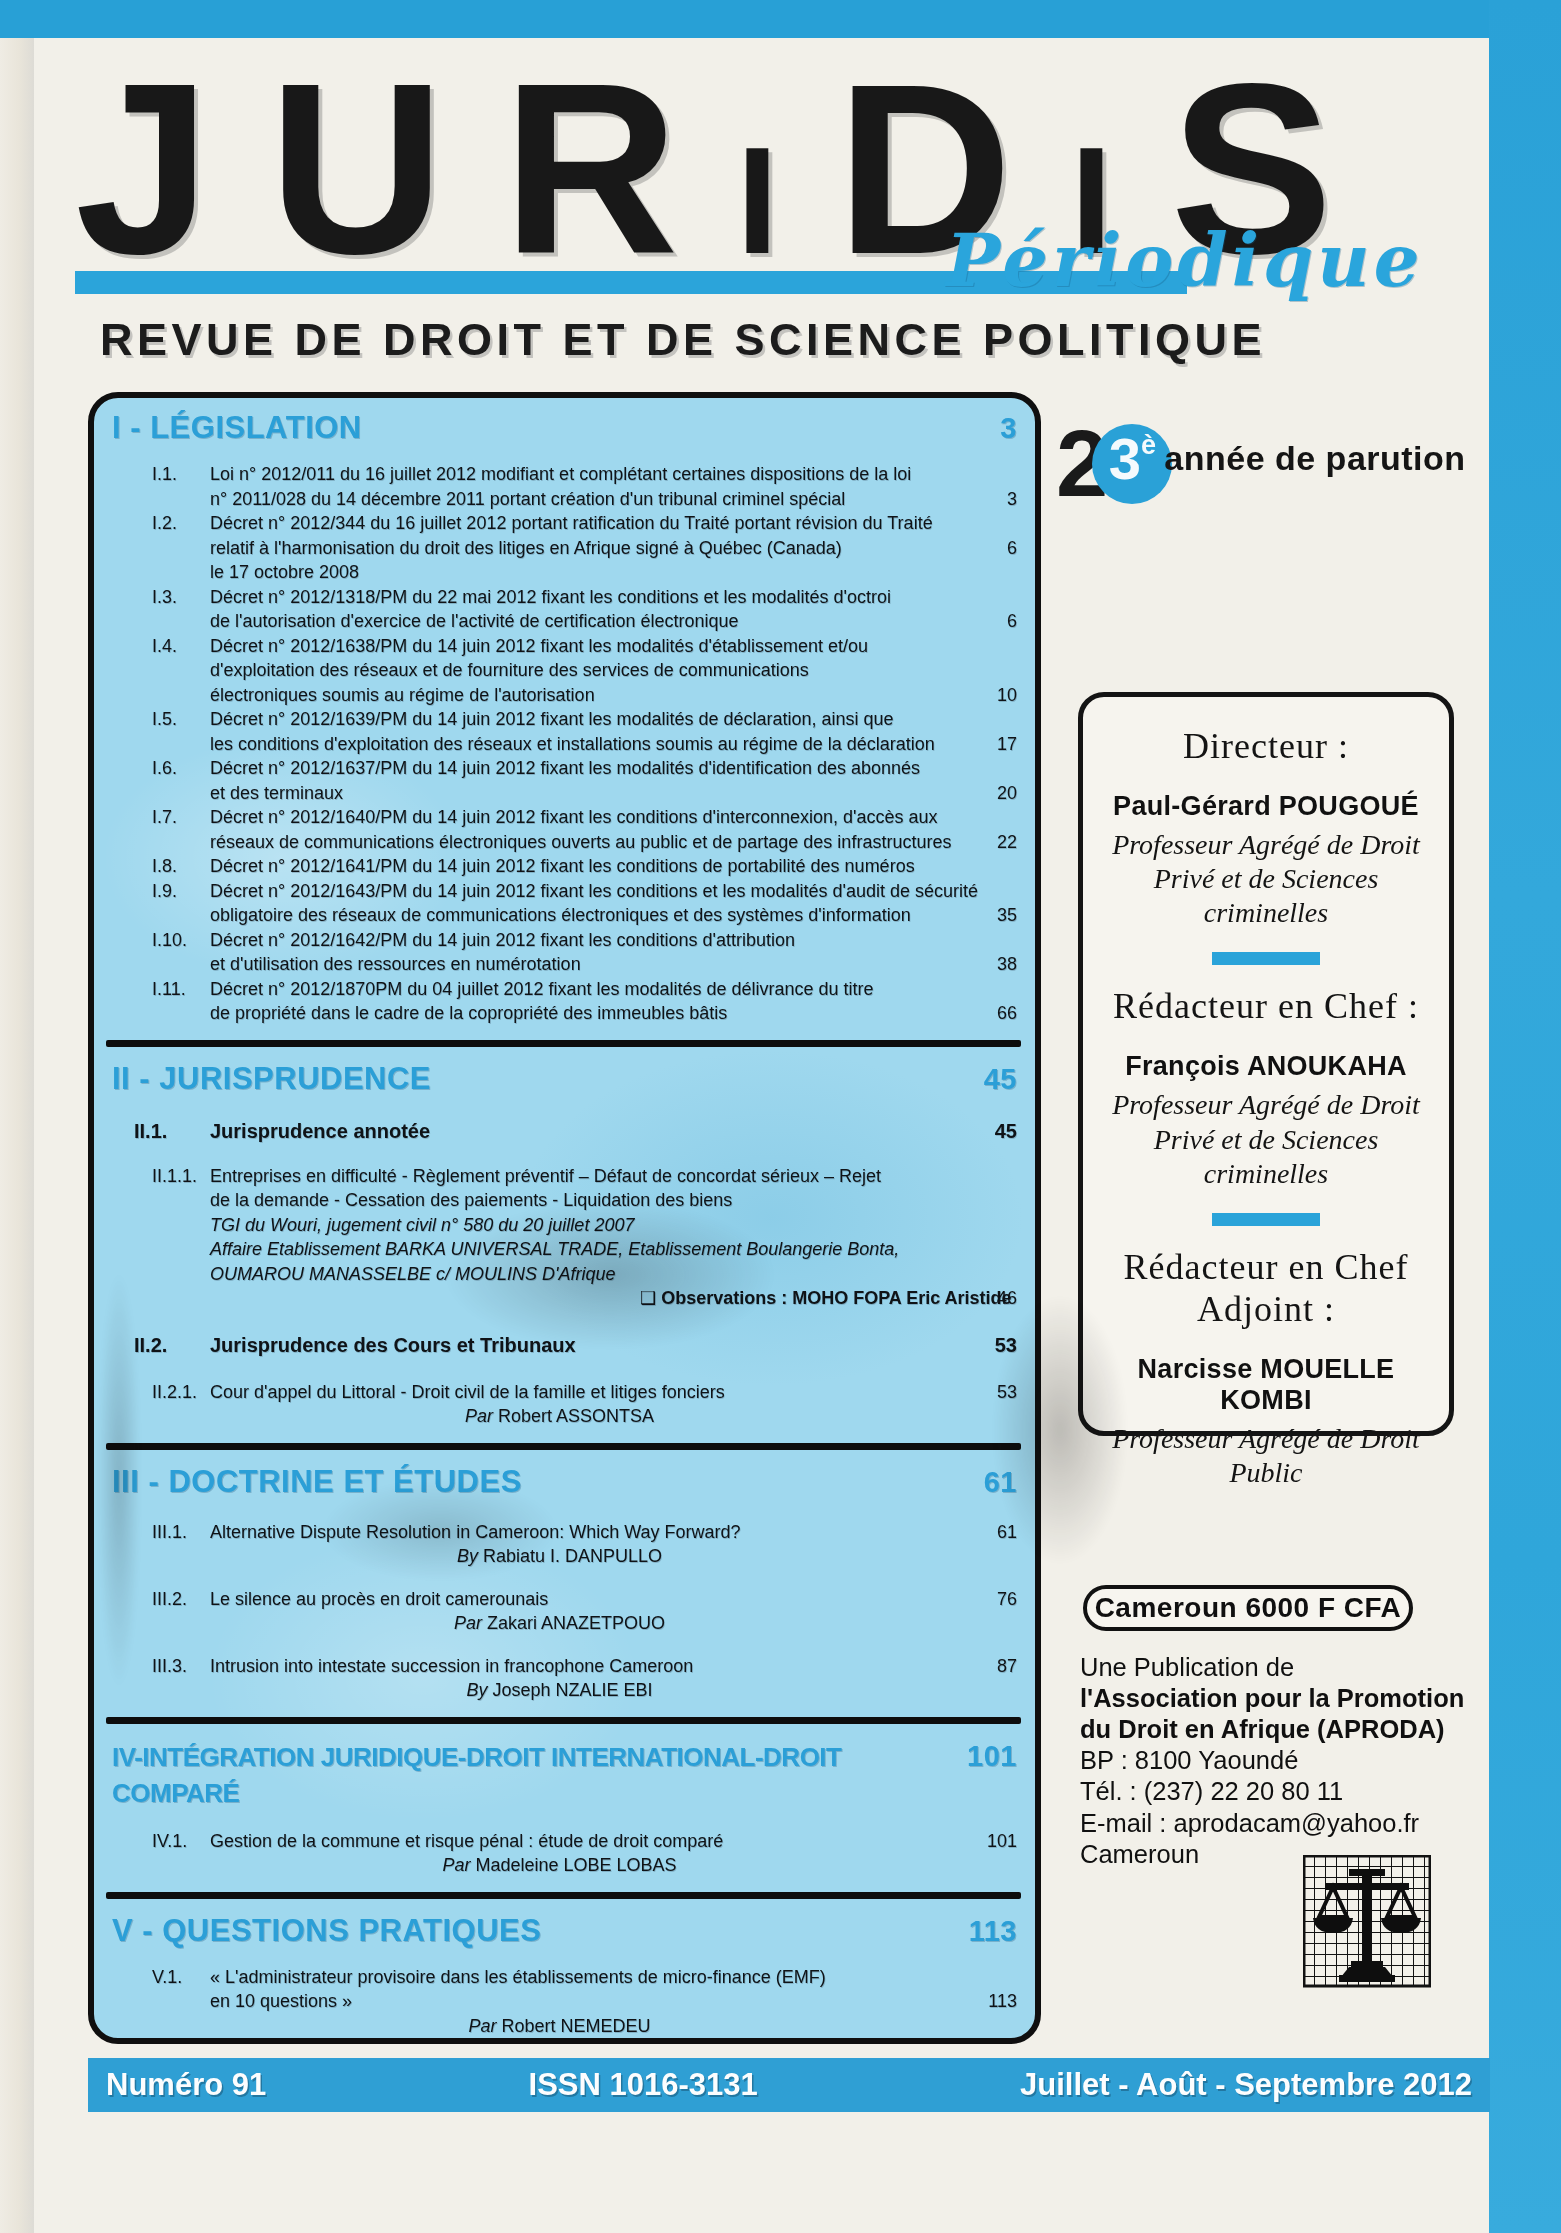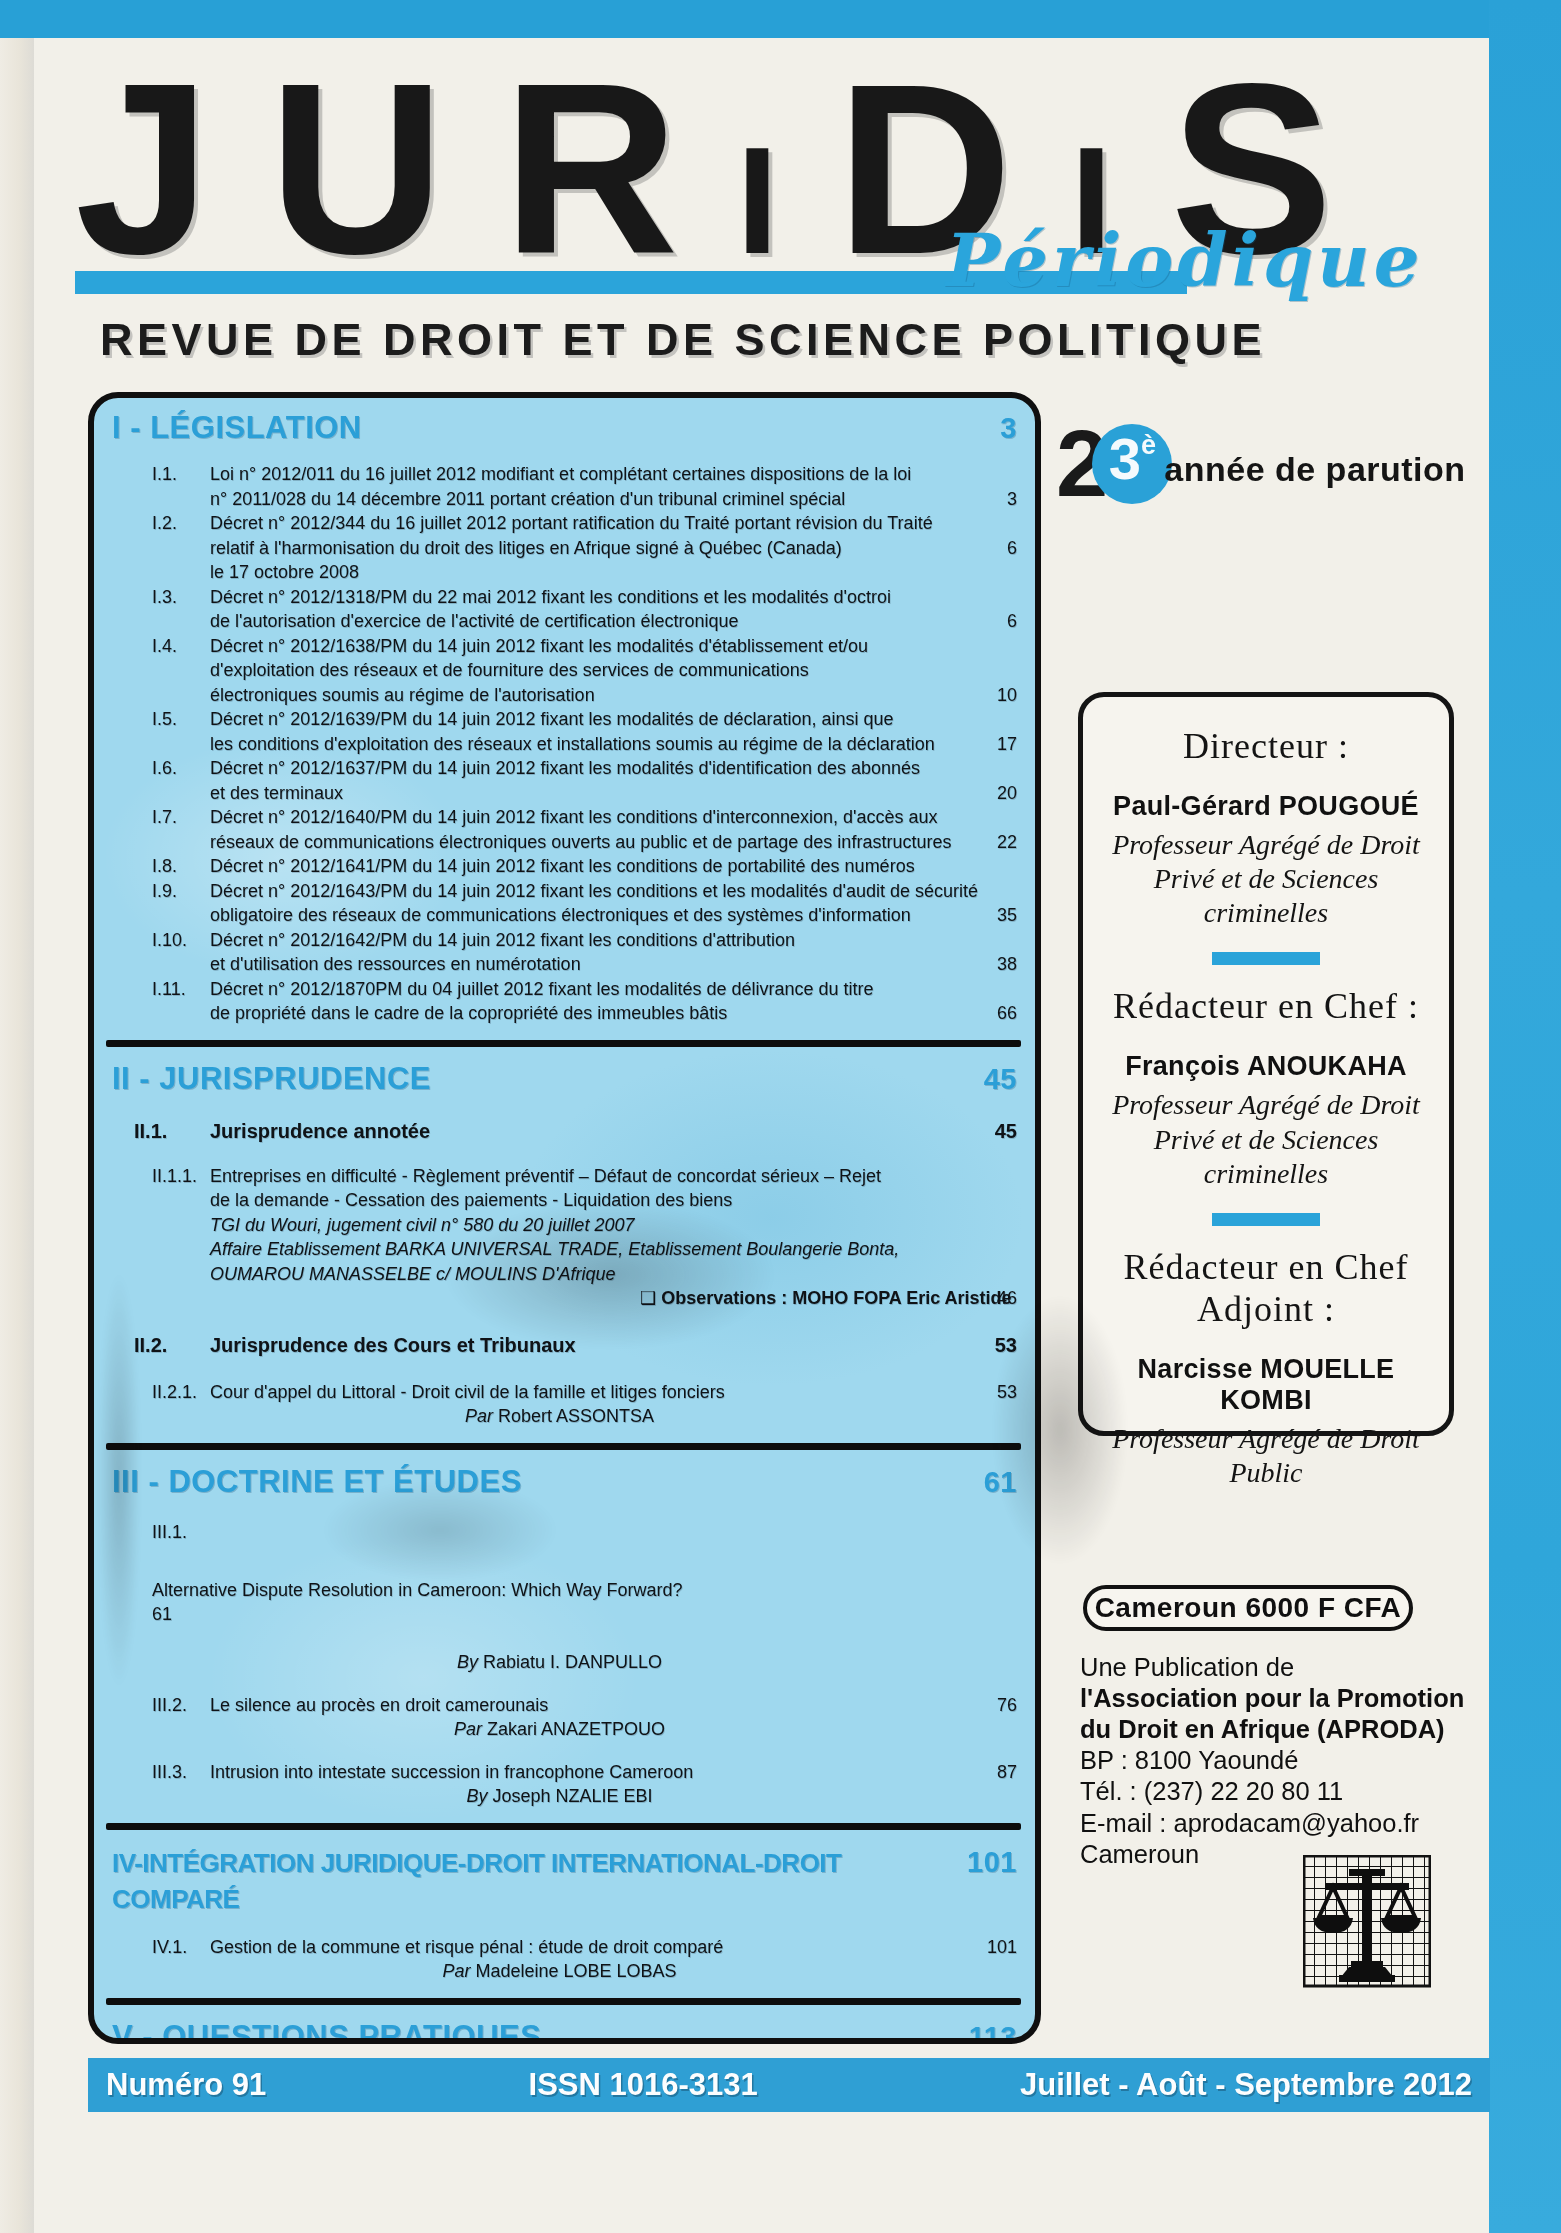--- a/index.html
+++ b/index.html
@@ -58,21 +58,21 @@
   .toc-hr{height:7px;background:#0d0d0d;border-radius:2px;margin:14px 4px 10px 4px;}
 
   
   .badge{position:absolute;left:1056px;top:424px;display:flex;align-items:center;}
   .b2{font-size:94px;font-weight:900;line-height:.8;color:#1a1a1a;}
   .bcircle{width:80px;height:80px;border-radius:50%;background:#2aa1d7;margin-left:-16px;
     display:flex;align-items:flex-start;justify-content:center;color:#f4fafd;
     font-weight:800;padding-top:6px;box-sizing:border-box;}
   .bcircle .b3{font-size:58px;line-height:1;}
   .bcircle .bsup{font-size:27px;line-height:1;margin-top:2px;}
-  .blabel-wrap{display:flex;flex-direction:row;margin-left:-8px;margin-top:10px;align-items:flex-end;}
+  .blabel-wrap{display:flex;flex-direction:column;margin-left:-8px;margin-top:10px;align-items:flex-end;}
   .blabel{font-size:34px;font-weight:800;color:#151515;letter-spacing:.5px;}
   .bunder{height:18px;background:#2aa3d9;margin-top:4px;}
 
   
   .staff-box{position:absolute;left:1078px;top:692px;width:376px;height:744px;box-sizing:border-box;
     border:5px solid #141414;border-radius:26px;background:#f6f4ee;
     padding:28px 8px 10px 8px;text-align:center;}
   .role{font-family:"Liberation Serif",serif;font-size:36px;color:#141414;letter-spacing:1px;}
   .sname{font-size:27px;font-weight:800;margin-top:24px;letter-spacing:.3px;color:#111;}
   .stitle{font-family:"Liberation Serif",serif;font-style:italic;font-size:28px;line-height:1.22;
@@ -315,21 +315,21 @@
     <div class="trow">
       <span class="tnum"></span>
       <span class="ttxt ctr"><span class="it">Par </span><span>Robert ASSONTSA</span></span>
       <span class="tpg"></span>
     </div>
     <div class="toc-hr"></div>
     <div class="sec-head">
       <span class="sh-t">III - DOCTRINE ET ÉTUDES</span>
       <span class="sh-p">61</span>
     </div>
-    <div class="trow" style="margin-top: 20px; flex-direction: column;">
+    <div class="trow" style="margin-top: 20px;">
       <span class="tnum">III.1.</span>
       <span class="ttxt">Alternative Dispute Resolution in Cameroon: Which Way Forward?</span>
       <span class="tpg">61</span>
     </div>
     <div class="trow">
       <span class="tnum"></span>
       <span class="ttxt ctr"><span class="it">By </span><span>Rabiatu I. DANPULLO</span></span>
       <span class="tpg"></span>
     </div>
     <div class="trow" style="margin-top: 18px;">

